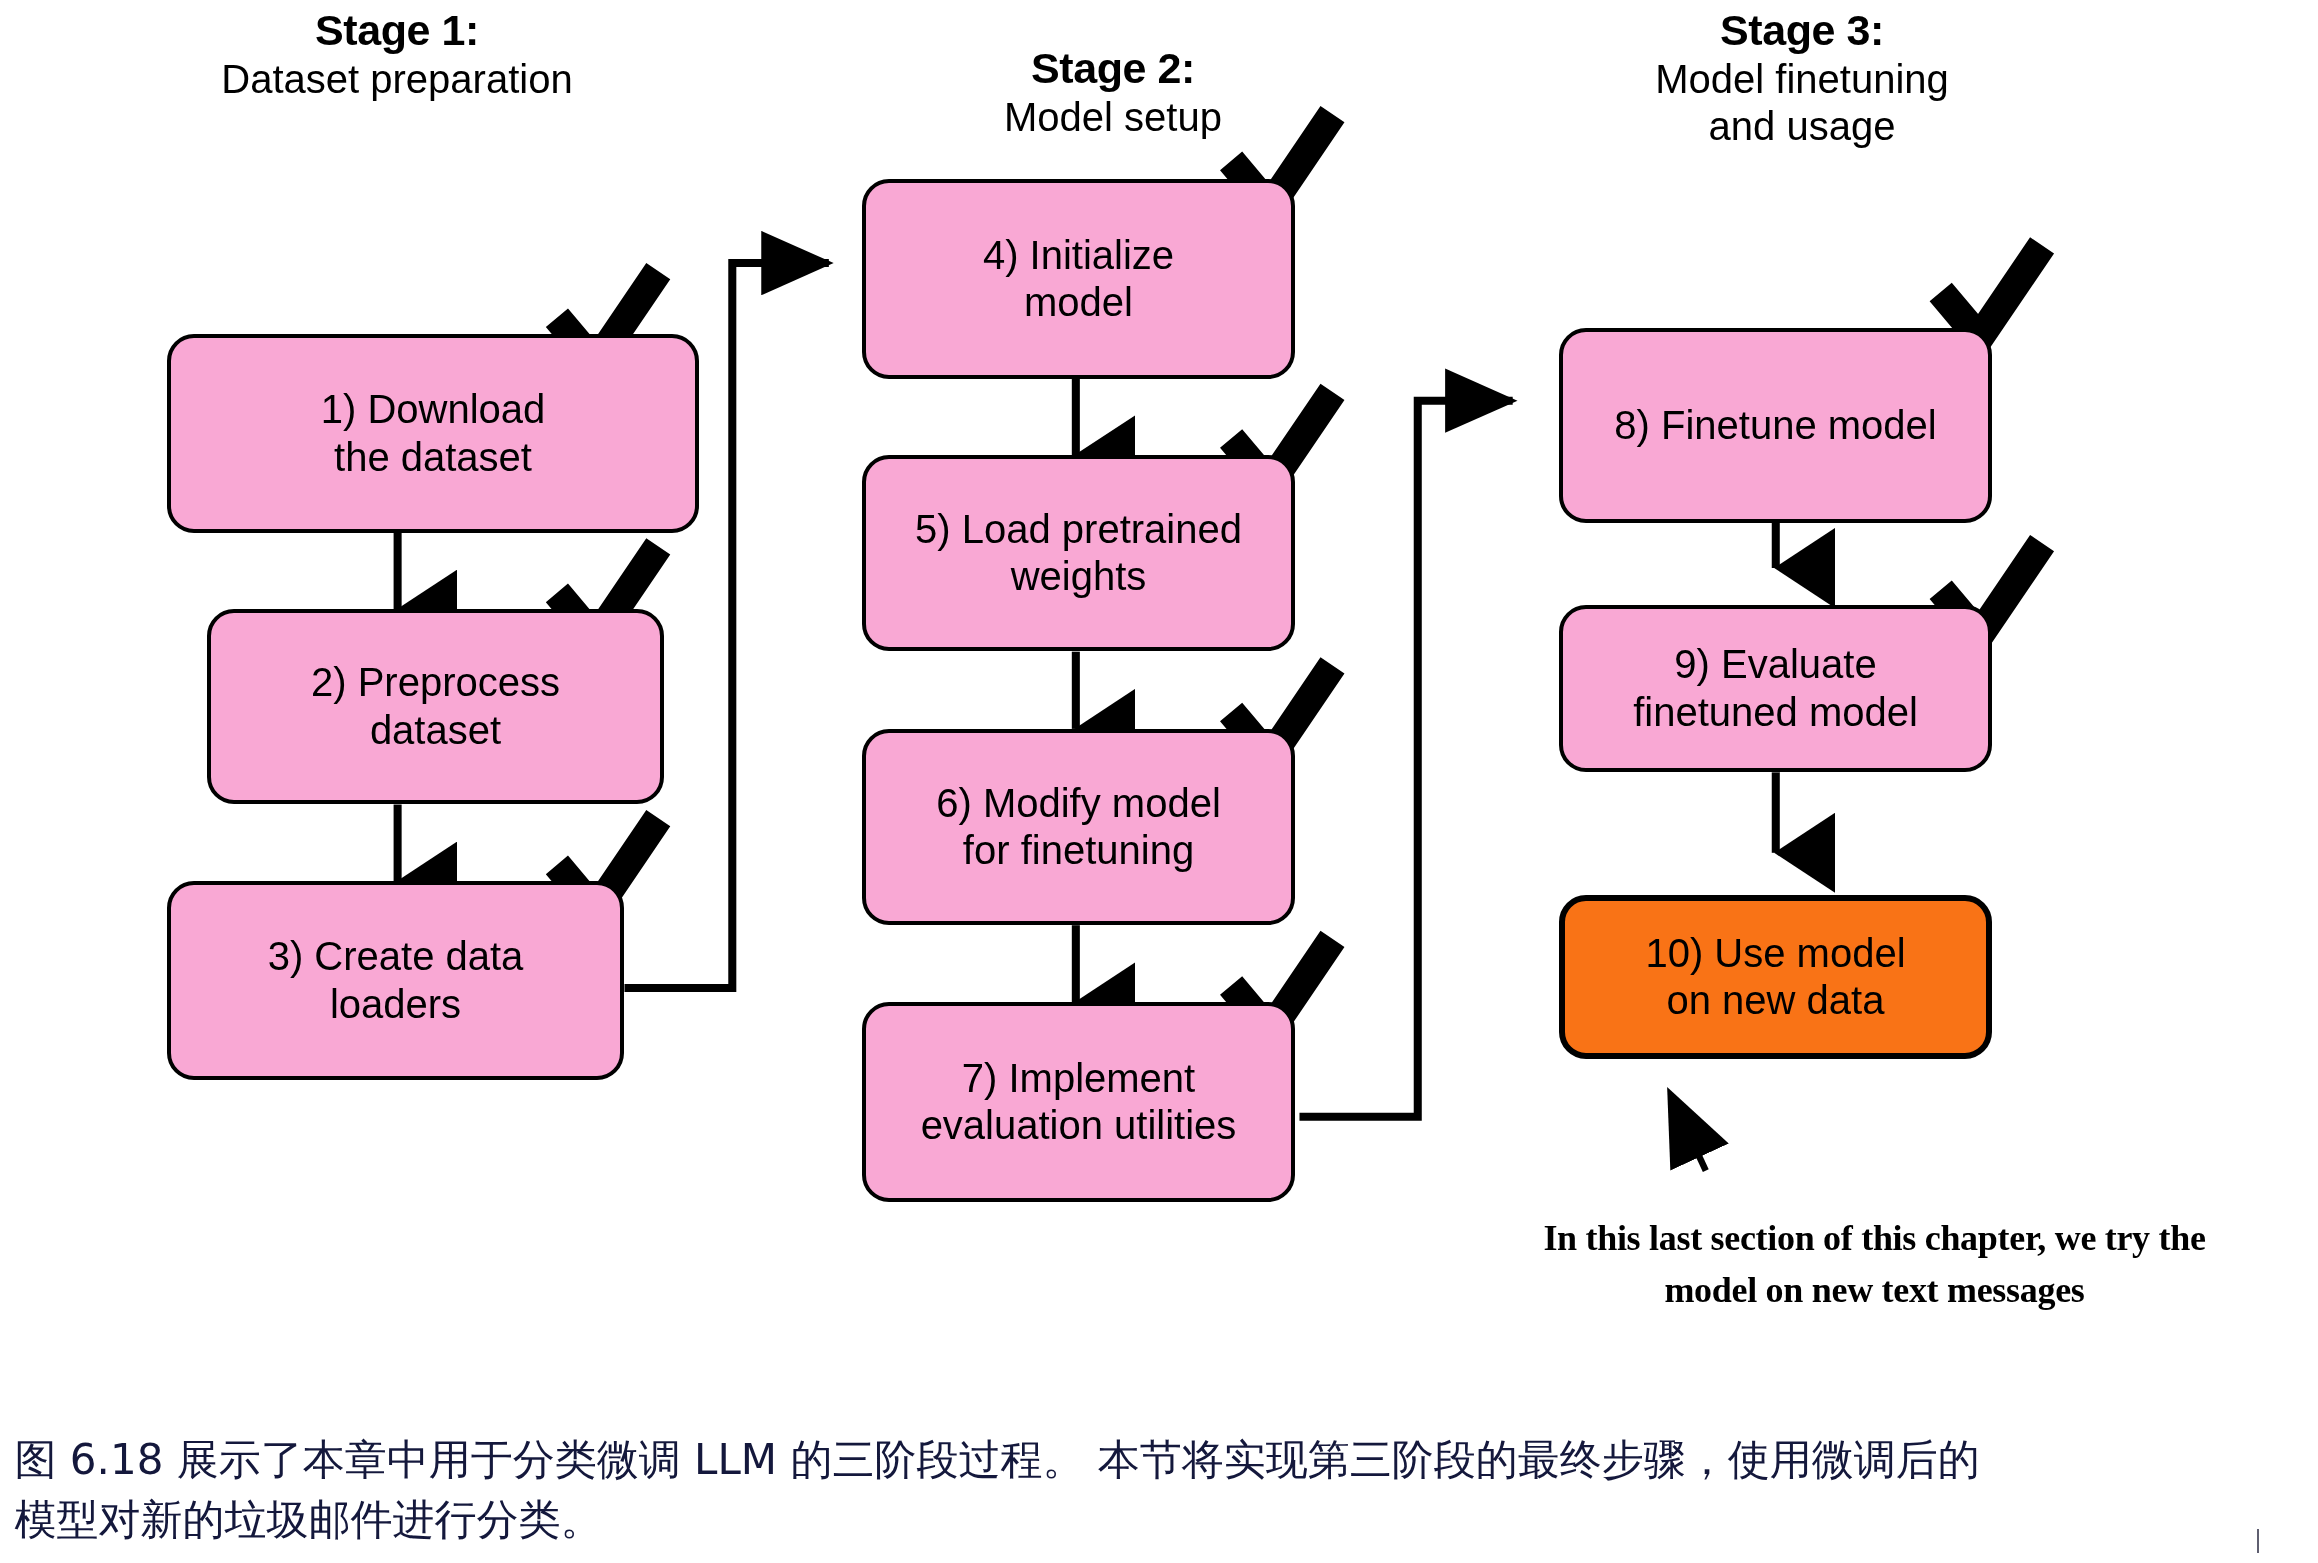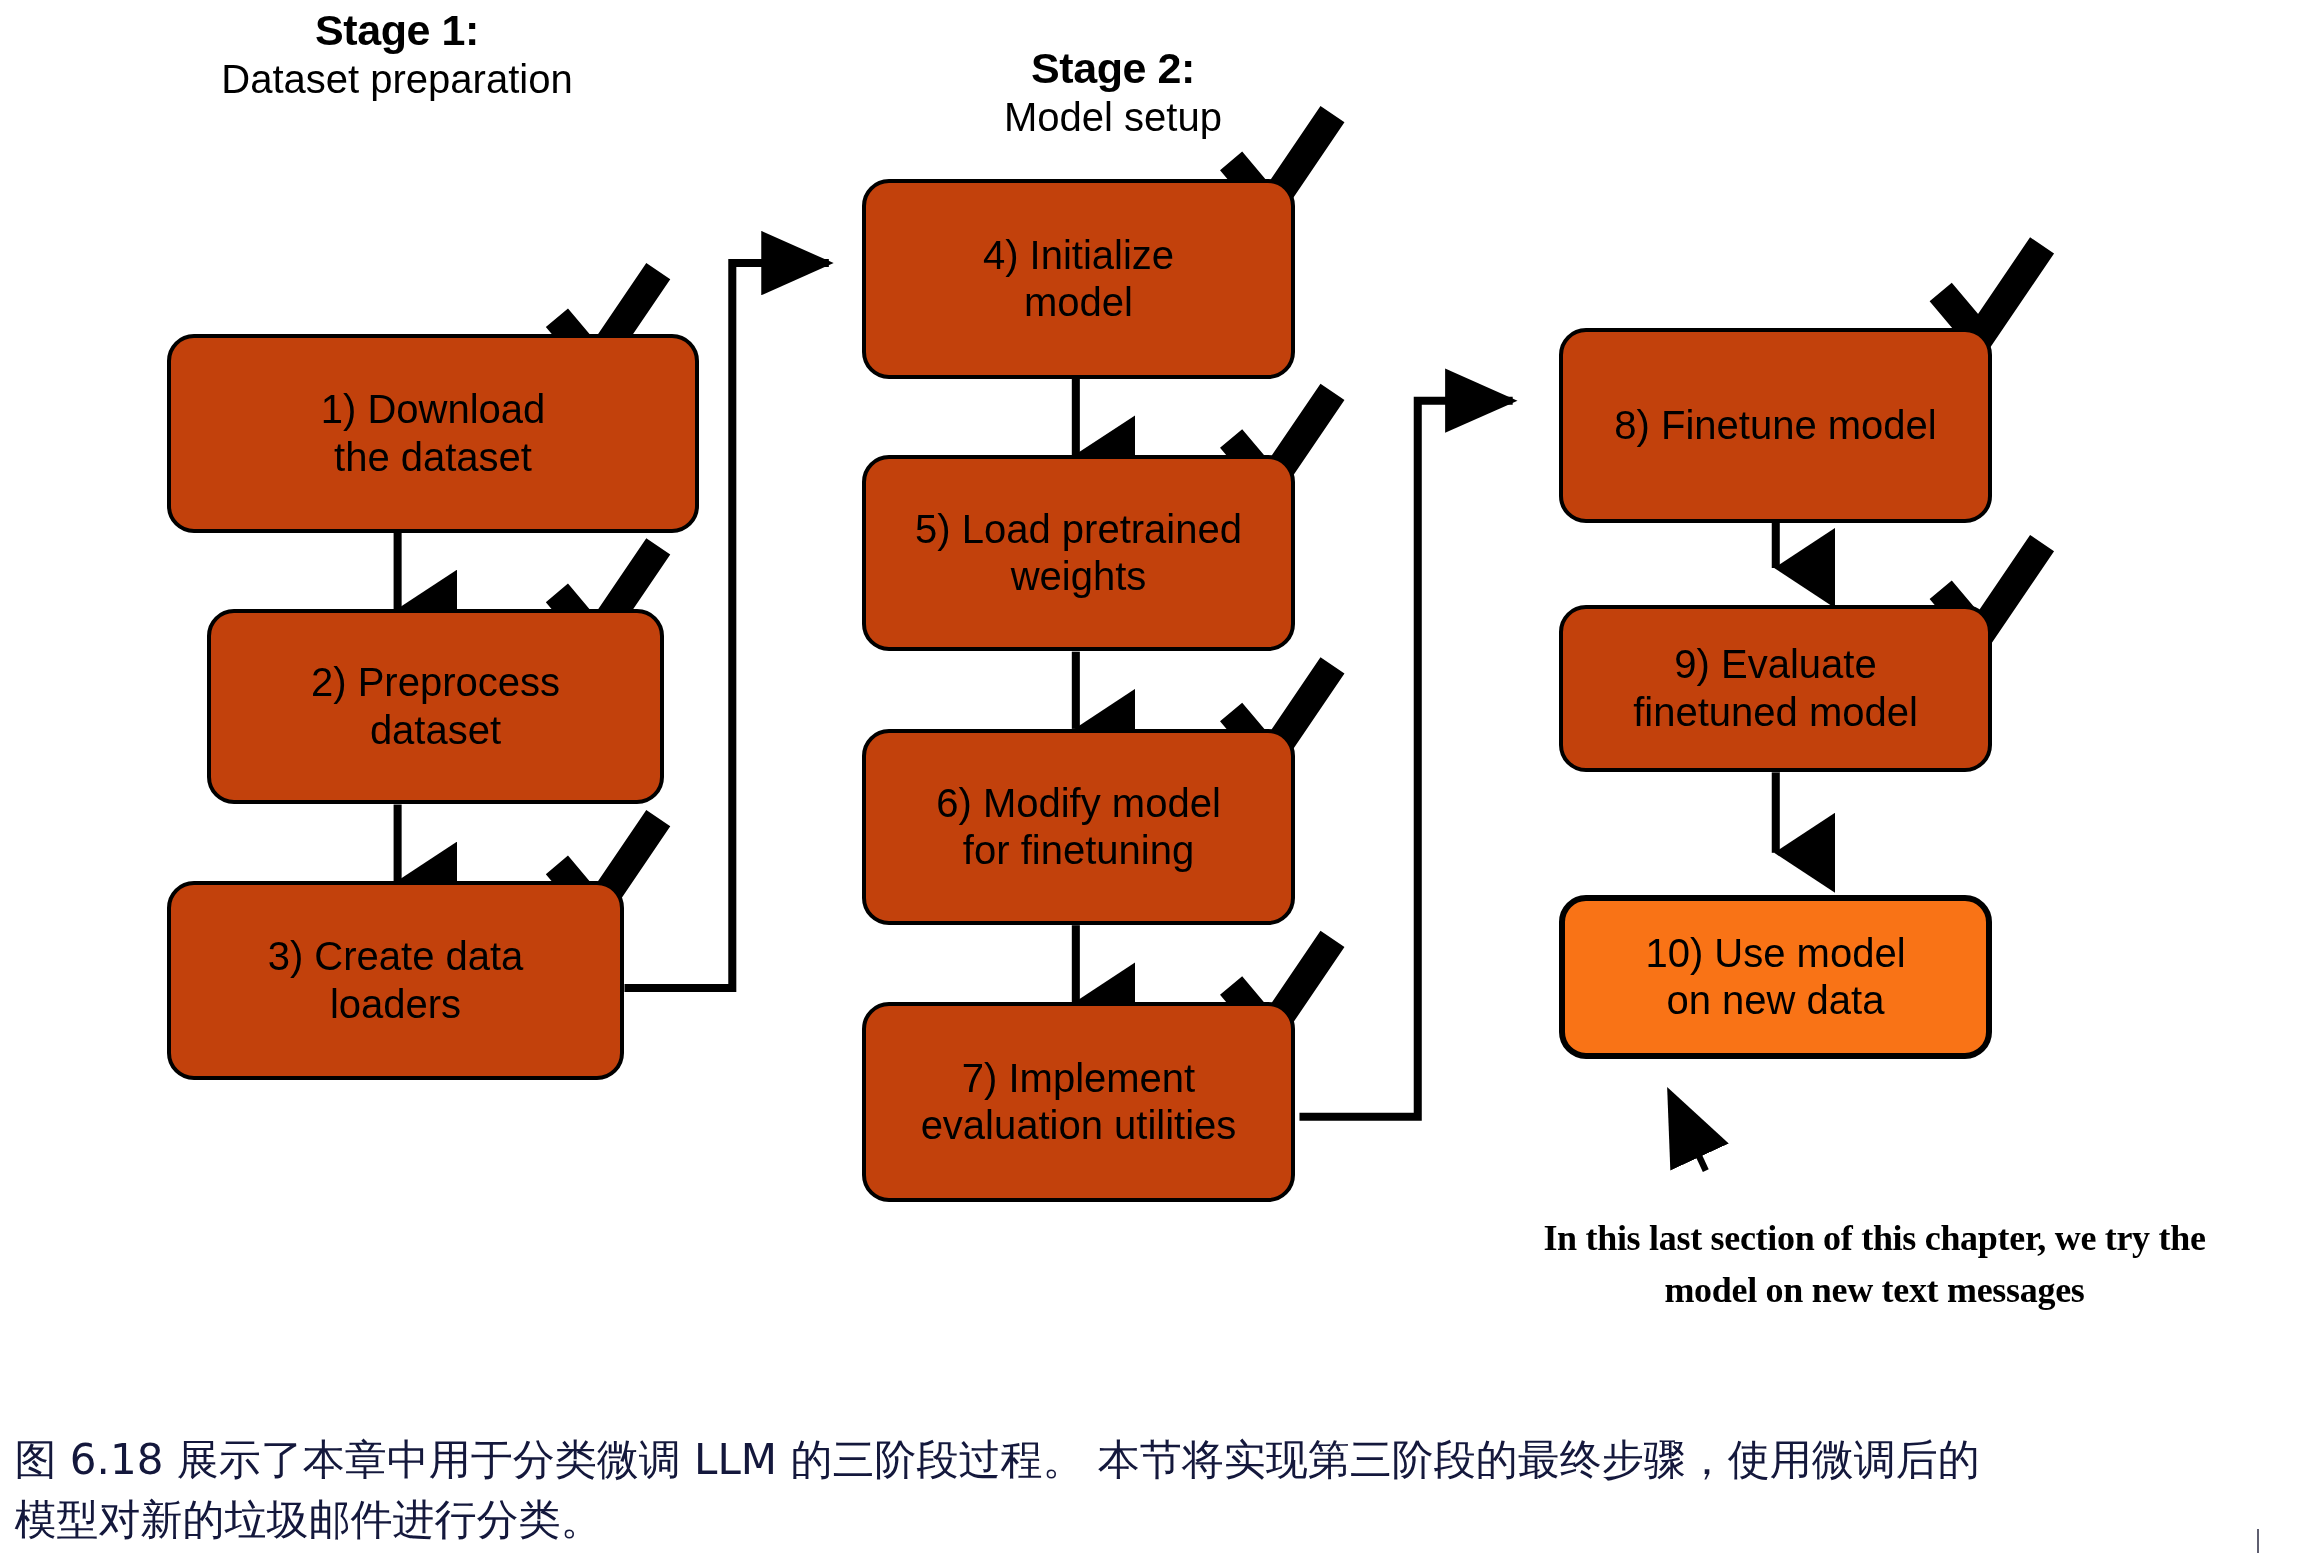--- a/index.html
+++ b/index.html
@@ -42,21 +42,21 @@
     font-weight: normal;
     font-size: 40px;
     display: block;
     white-space: pre-line;
   }
   .node {
     position: absolute;
     box-sizing: border-box;
     border: 4px solid #000;
     border-radius: 27px;
-    background: #c2410c;
+    background: #f9a8d4;
     display: flex;
     align-items: center;
     justify-content: center;
     text-align: center;
     font-size: 40px;
     color: #000;
     line-height: 1.18;
     white-space: pre-line;
     padding: 0 9.7px;
   }
@@ -175,20 +175,25 @@
   <div class="stage-header" style="left:51px; top:4.8px; width:692px;">
     <span class="stage-title">Stage 1:</span>
     <span class="stage-sub">Dataset preparation</span>
   </div>
 
   <div class="stage-header" style="left:767px; top:4.8px; width:692px;margin-top:38px;">
     <span class="stage-title">Stage 2:</span>
     <span class="stage-sub">Model setup</span>
   </div>
 
+  <div class="stage-header" style="left:1456px; top:4.8px; width:692px;">
+    <span class="stage-title">Stage 3:</span>
+    <span class="stage-sub">Model finetuning
+and usage</span>
+  </div>
 
   <div class="node" style="left:167px; top:334px; width:532px; height:199px;">1) Download
 the dataset</div>
 
   <div class="node" style="left:167px; top:609px; width:457px; height:195px;margin-left:40px;">2) Preprocess
 dataset</div>
 
   <div class="node" style="left:167px; top:881px; width:457px; height:199px;">3) Create data
 loaders</div>
 

